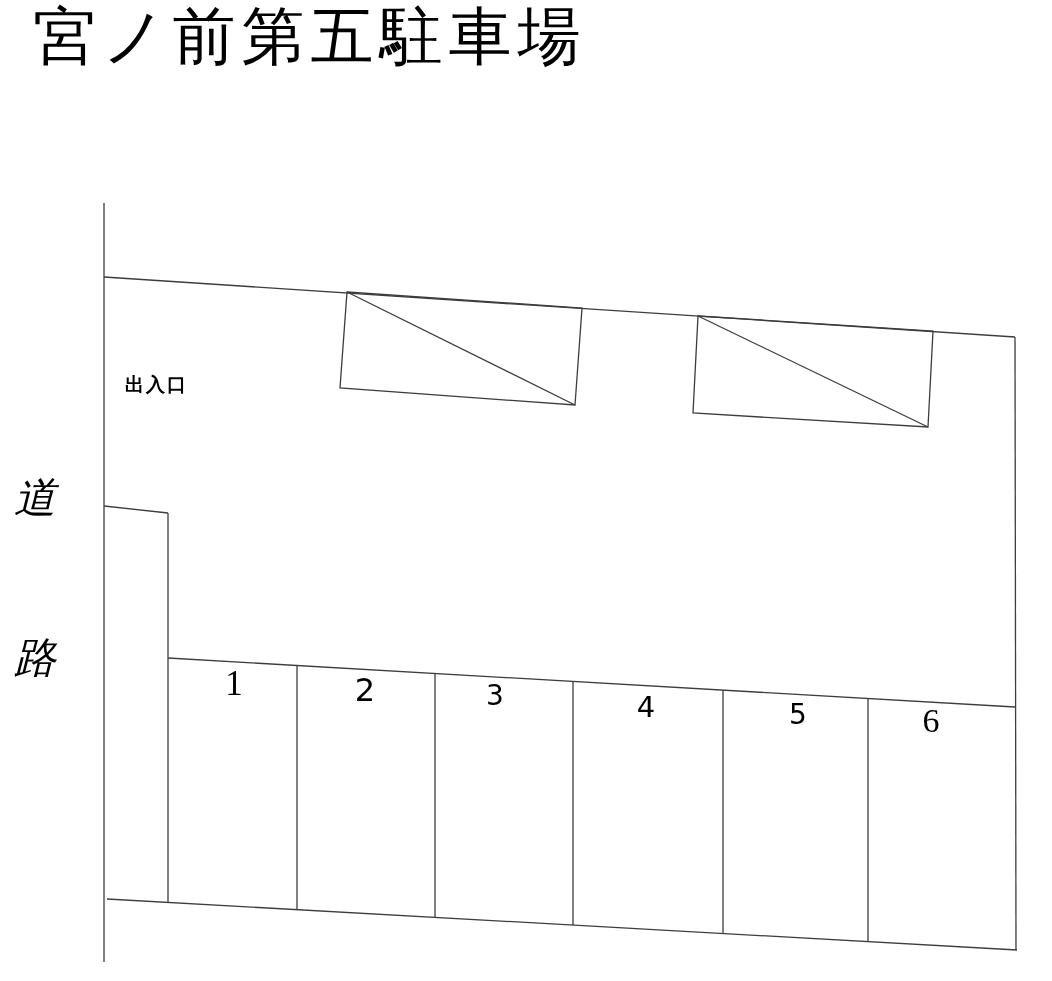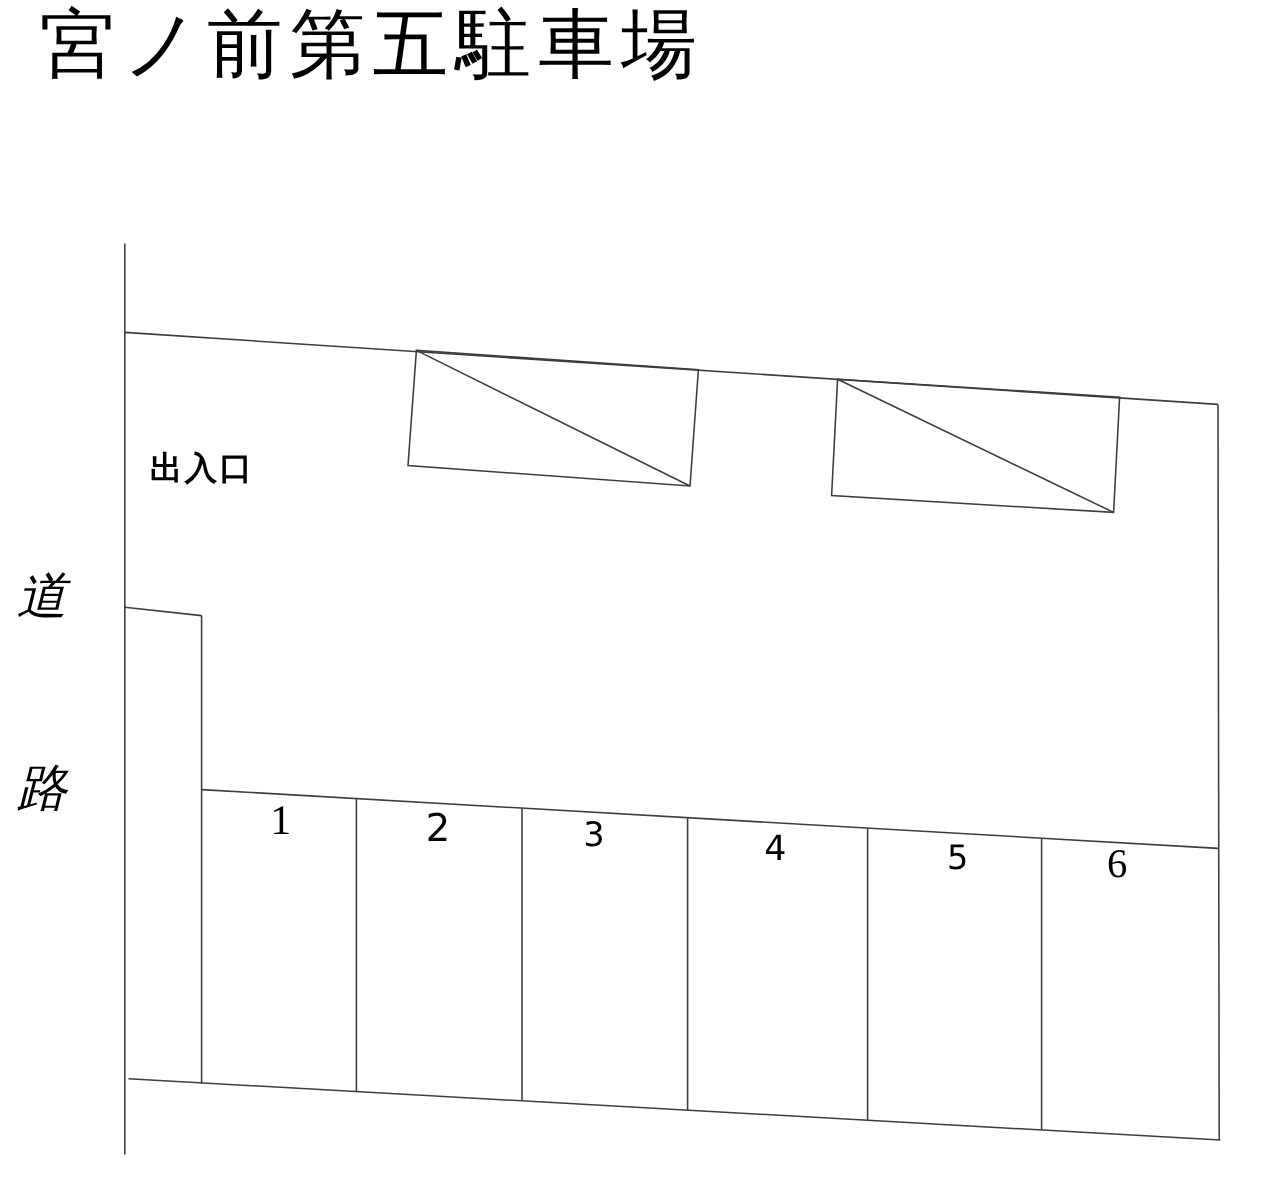--- a/index.html
+++ b/index.html
@@ -37,21 +37,21 @@
     font-weight: 400;
     letter-spacing: 6px;
     line-height: 1.05;
     color: var(--text);
     white-space: nowrap;
   }
 
   .entrance-label {
     position: absolute;
     left: 125px; top: 372px;
-    font-size: 27px;
+    font-size: 19px;
     font-weight: 600;
     letter-spacing: 2px;
     color: var(--text);
     white-space: nowrap;
   }
 
   .road-char {
     position: absolute;
     left: 14px;
     font-size: 42px;

